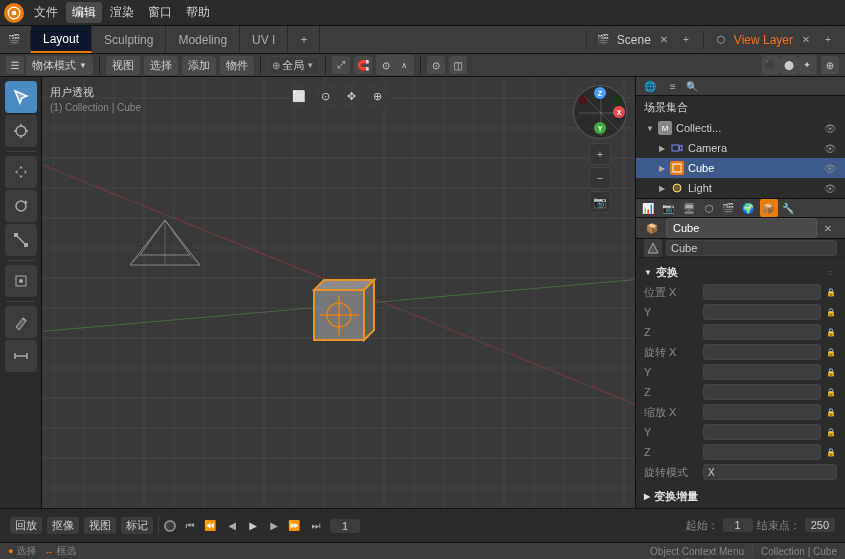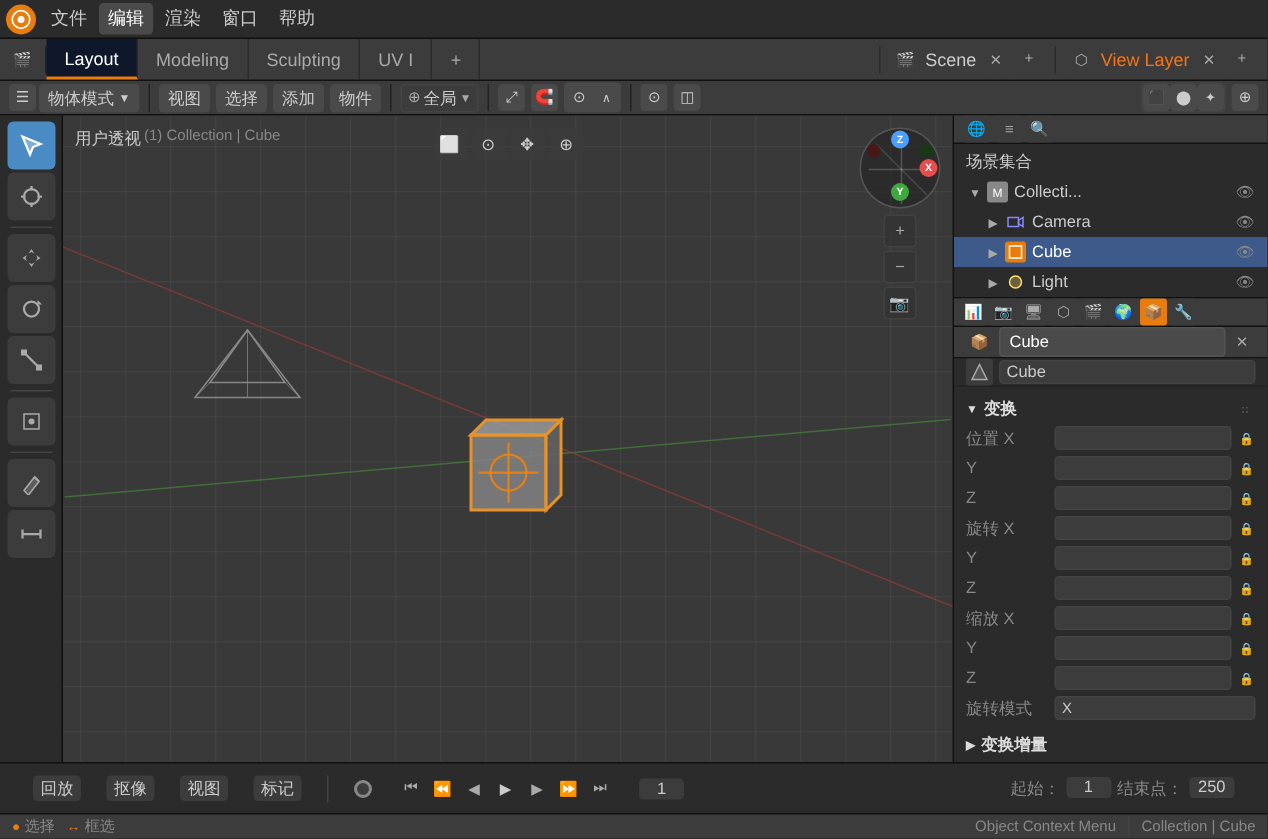--- a/index.html
+++ b/index.html
@@ -206,21 +206,21 @@
       background: rgba(0,0,0,0.3);
       position: relative;
     }
 
     
     .viewport-top-left {
       position: absolute;
       top: 8px;
       left: 8px;
       display: flex;
-      flex-direction: row;
+      flex-direction: column;
       gap: 2px;
     }
     .viewport-label {
       font-size: 11px;
       color: #ccc;
     }
     .viewport-sub-label {
       font-size: 10px;
       color: #888;
     }
@@ -350,22 +350,22 @@
       color: #555;
     }
 
     
     .bottom-bar {
       height: 42px;
       background: #2b2b2b;
       border-top: 1px solid #111;
       display: flex;
       align-items: center;
-      padding: 0 22px;
-      gap: 17px;
+      padding: 0 10px;
+      gap: 5px;
     }
     .bottom-btn {
       padding: 1px 5px;
       background: #3c3c3c;
       border-radius: 3px;
       font-size: 11px;
       color: #ccc;
       cursor: pointer;
     }
 
@@ -482,22 +482,22 @@
     <span class="menu-item">帮助</span>
   </div>
 </div>
 
 <div class="editor-tabs">
 
   <div style="padding: 0 6px; display:flex; align-items:center; border-right:1px solid #222;">
     <div class="small-icon-box">🎬</div>
   </div>
   <div class="tab active">Layout</div>
+  <div class="tab">Sculpting</div>
   <div class="tab">Modeling</div>
-  <div class="tab">Sculpting</div>
   <div class="tab">UV I</div>
   <div class="tab">+</div>
   <div class="header-spacer"></div>
 
   <div class="scene-area">
     <div class="small-icon-box">🎬</div>
     <span style="font-size:12px; color:#ccc;">Scene</span>
     <div class="small-icon-box">✕</div>
     <div class="small-icon-box">+</div>
   </div>

